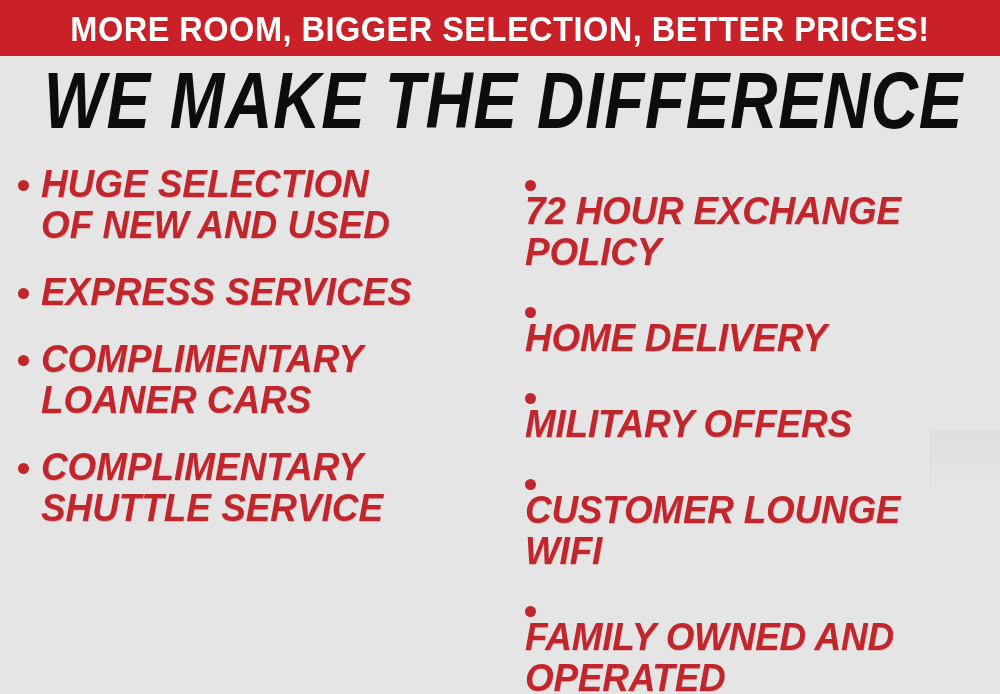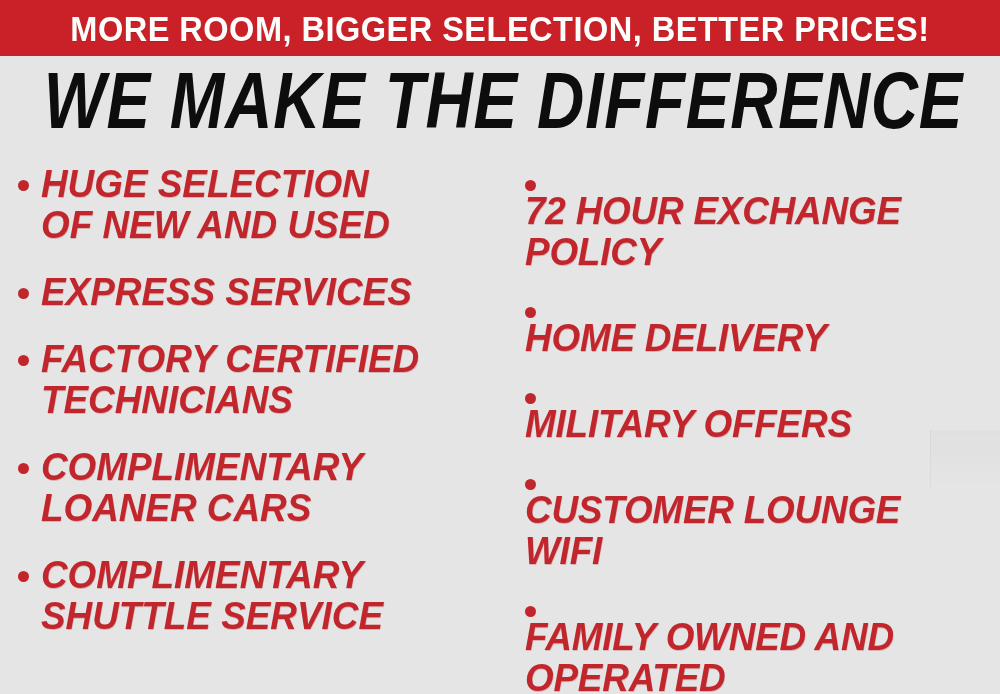--- a/index.html
+++ b/index.html
@@ -169,25 +169,20 @@
         <span class="bullet-dot"></span>
         <span class="bullet-text">HUGE SELECTION
 OF NEW AND USED</span>
       </div>
 
       <div class="bullet-item gap-small">
         <span class="bullet-dot"></span>
         <span class="bullet-text">EXPRESS SERVICES</span>
       </div>
 
-      <div class="bullet-item">
-        <span class="bullet-dot"></span>
-        <span class="bullet-text">FACTORY CERTIFIED
-TECHNICIANS</span>
-      </div>
 
       <div class="bullet-item">
         <span class="bullet-dot"></span>
         <span class="bullet-text">COMPLIMENTARY
 LOANER CARS</span>
       </div>
 
       <div class="bullet-item">
         <span class="bullet-dot"></span>
         <span class="bullet-text">COMPLIMENTARY

